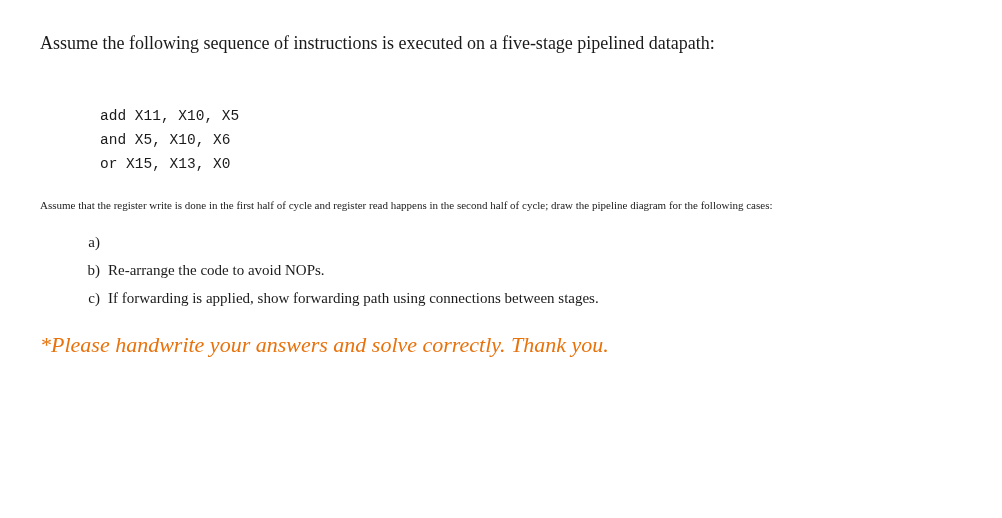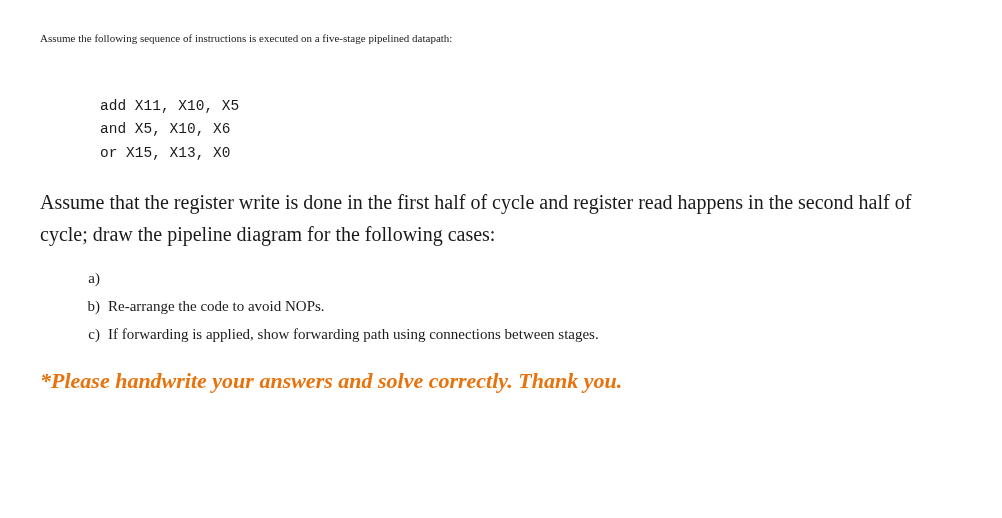--- a/index.html
+++ b/index.html
@@ -12,37 +12,37 @@
       background: #ffffff;
       font-family: Georgia, 'Times New Roman', serif;
       font-size: 15px;
       color: #1a1a1a;
       width: 1002px;
       min-height: 518px;
       padding: 30px 40px;
     }
 
     .intro-text {
-      font-size: 11px;
+      font-size: 18px;
       line-height: 1.5;
       margin-bottom: 16px;
     }
 
     .code-block {
       font-family: 'Courier New', Courier, monospace;
       font-size: 14.5px;
       line-height: 1.65;
       margin-left: 60px;
       margin-bottom: 20px;
       color: #1a1a1a;
       margin-top: 48px;
     }
 
     .description-text {
-      font-size: 20px;
+      font-size: 11px;
       line-height: 1.6;
       margin-bottom: 16px;
     }
 
     .list-container {
       margin-left: 40px;
       margin-bottom: 22px;
     }
 
     .list-item {
@@ -53,21 +53,21 @@
       gap: 8px;
     }
 
     .list-label {
       min-width: 20px;
       text-align: right;
     }
 
     .please-note {
       font-size: 22px;
-      font-weight: bold;
+      font-weight: normal;
       color: #e8720c;
       font-style: italic;
       margin-top: 10px;
     }
   </style>
 </head>
 <body>
 
 <p class="intro-text">Assume the following sequence of instructions is executed on a five-stage pipelined datapath:</p>
 

